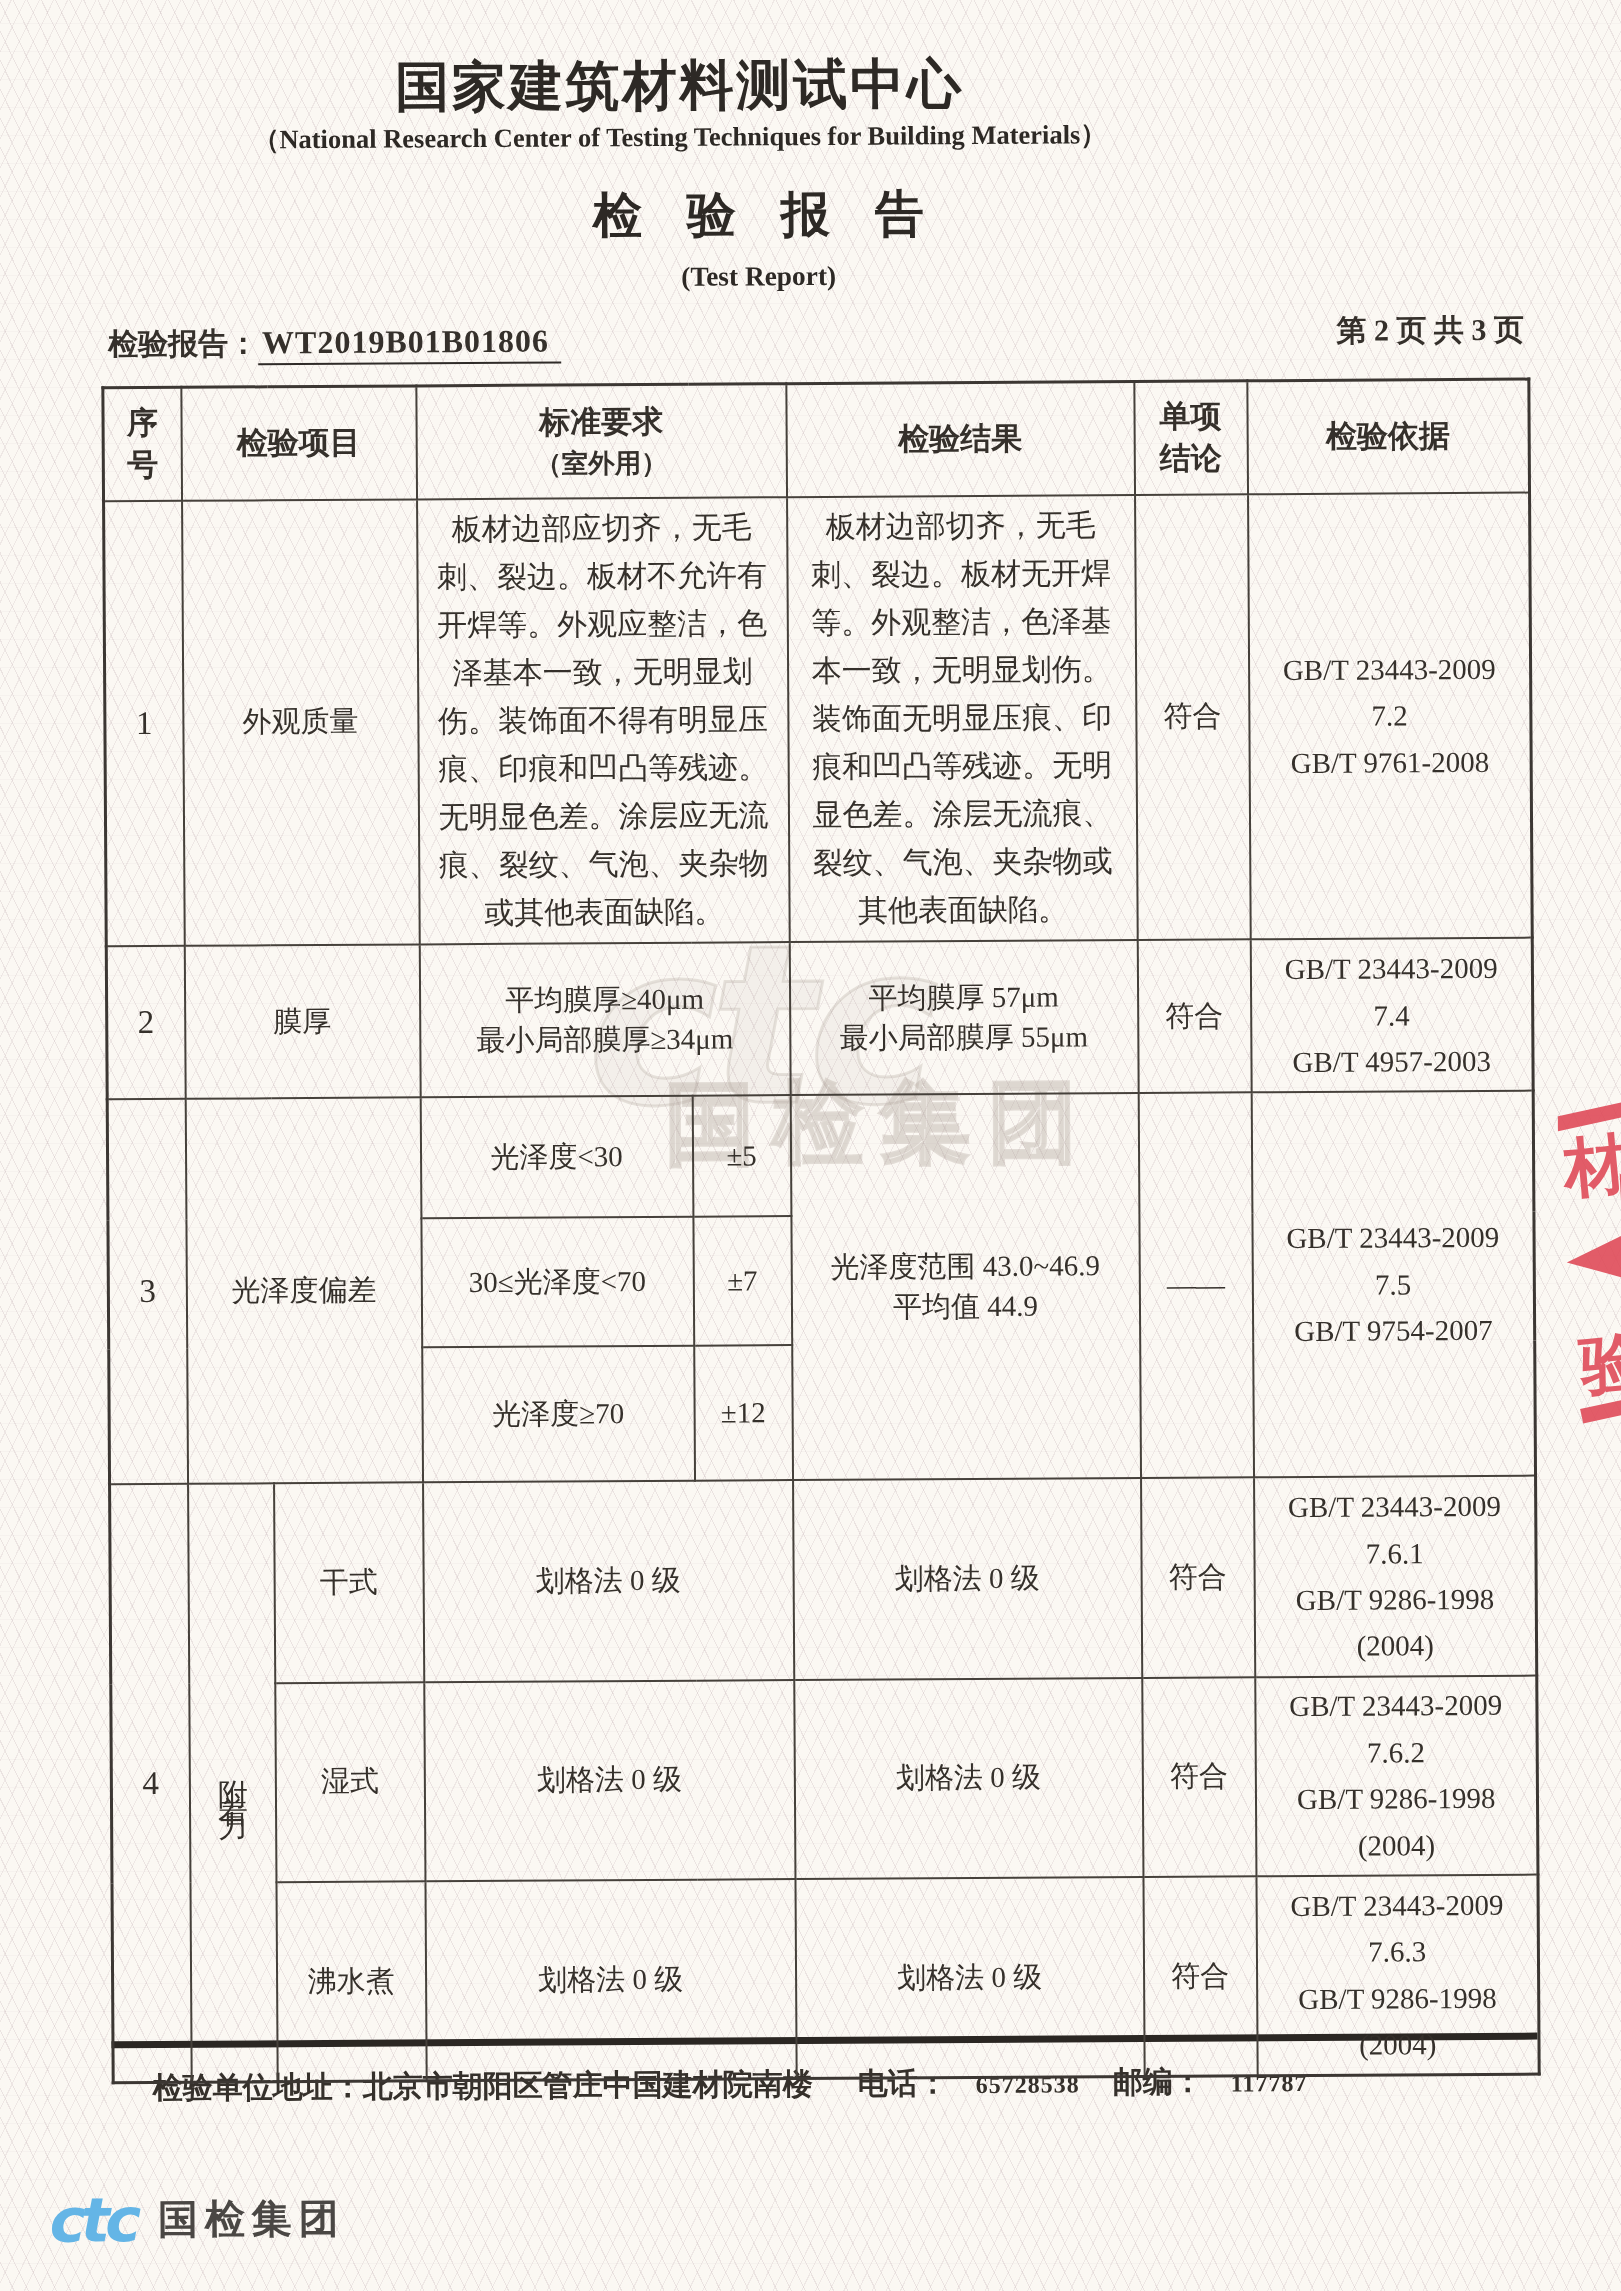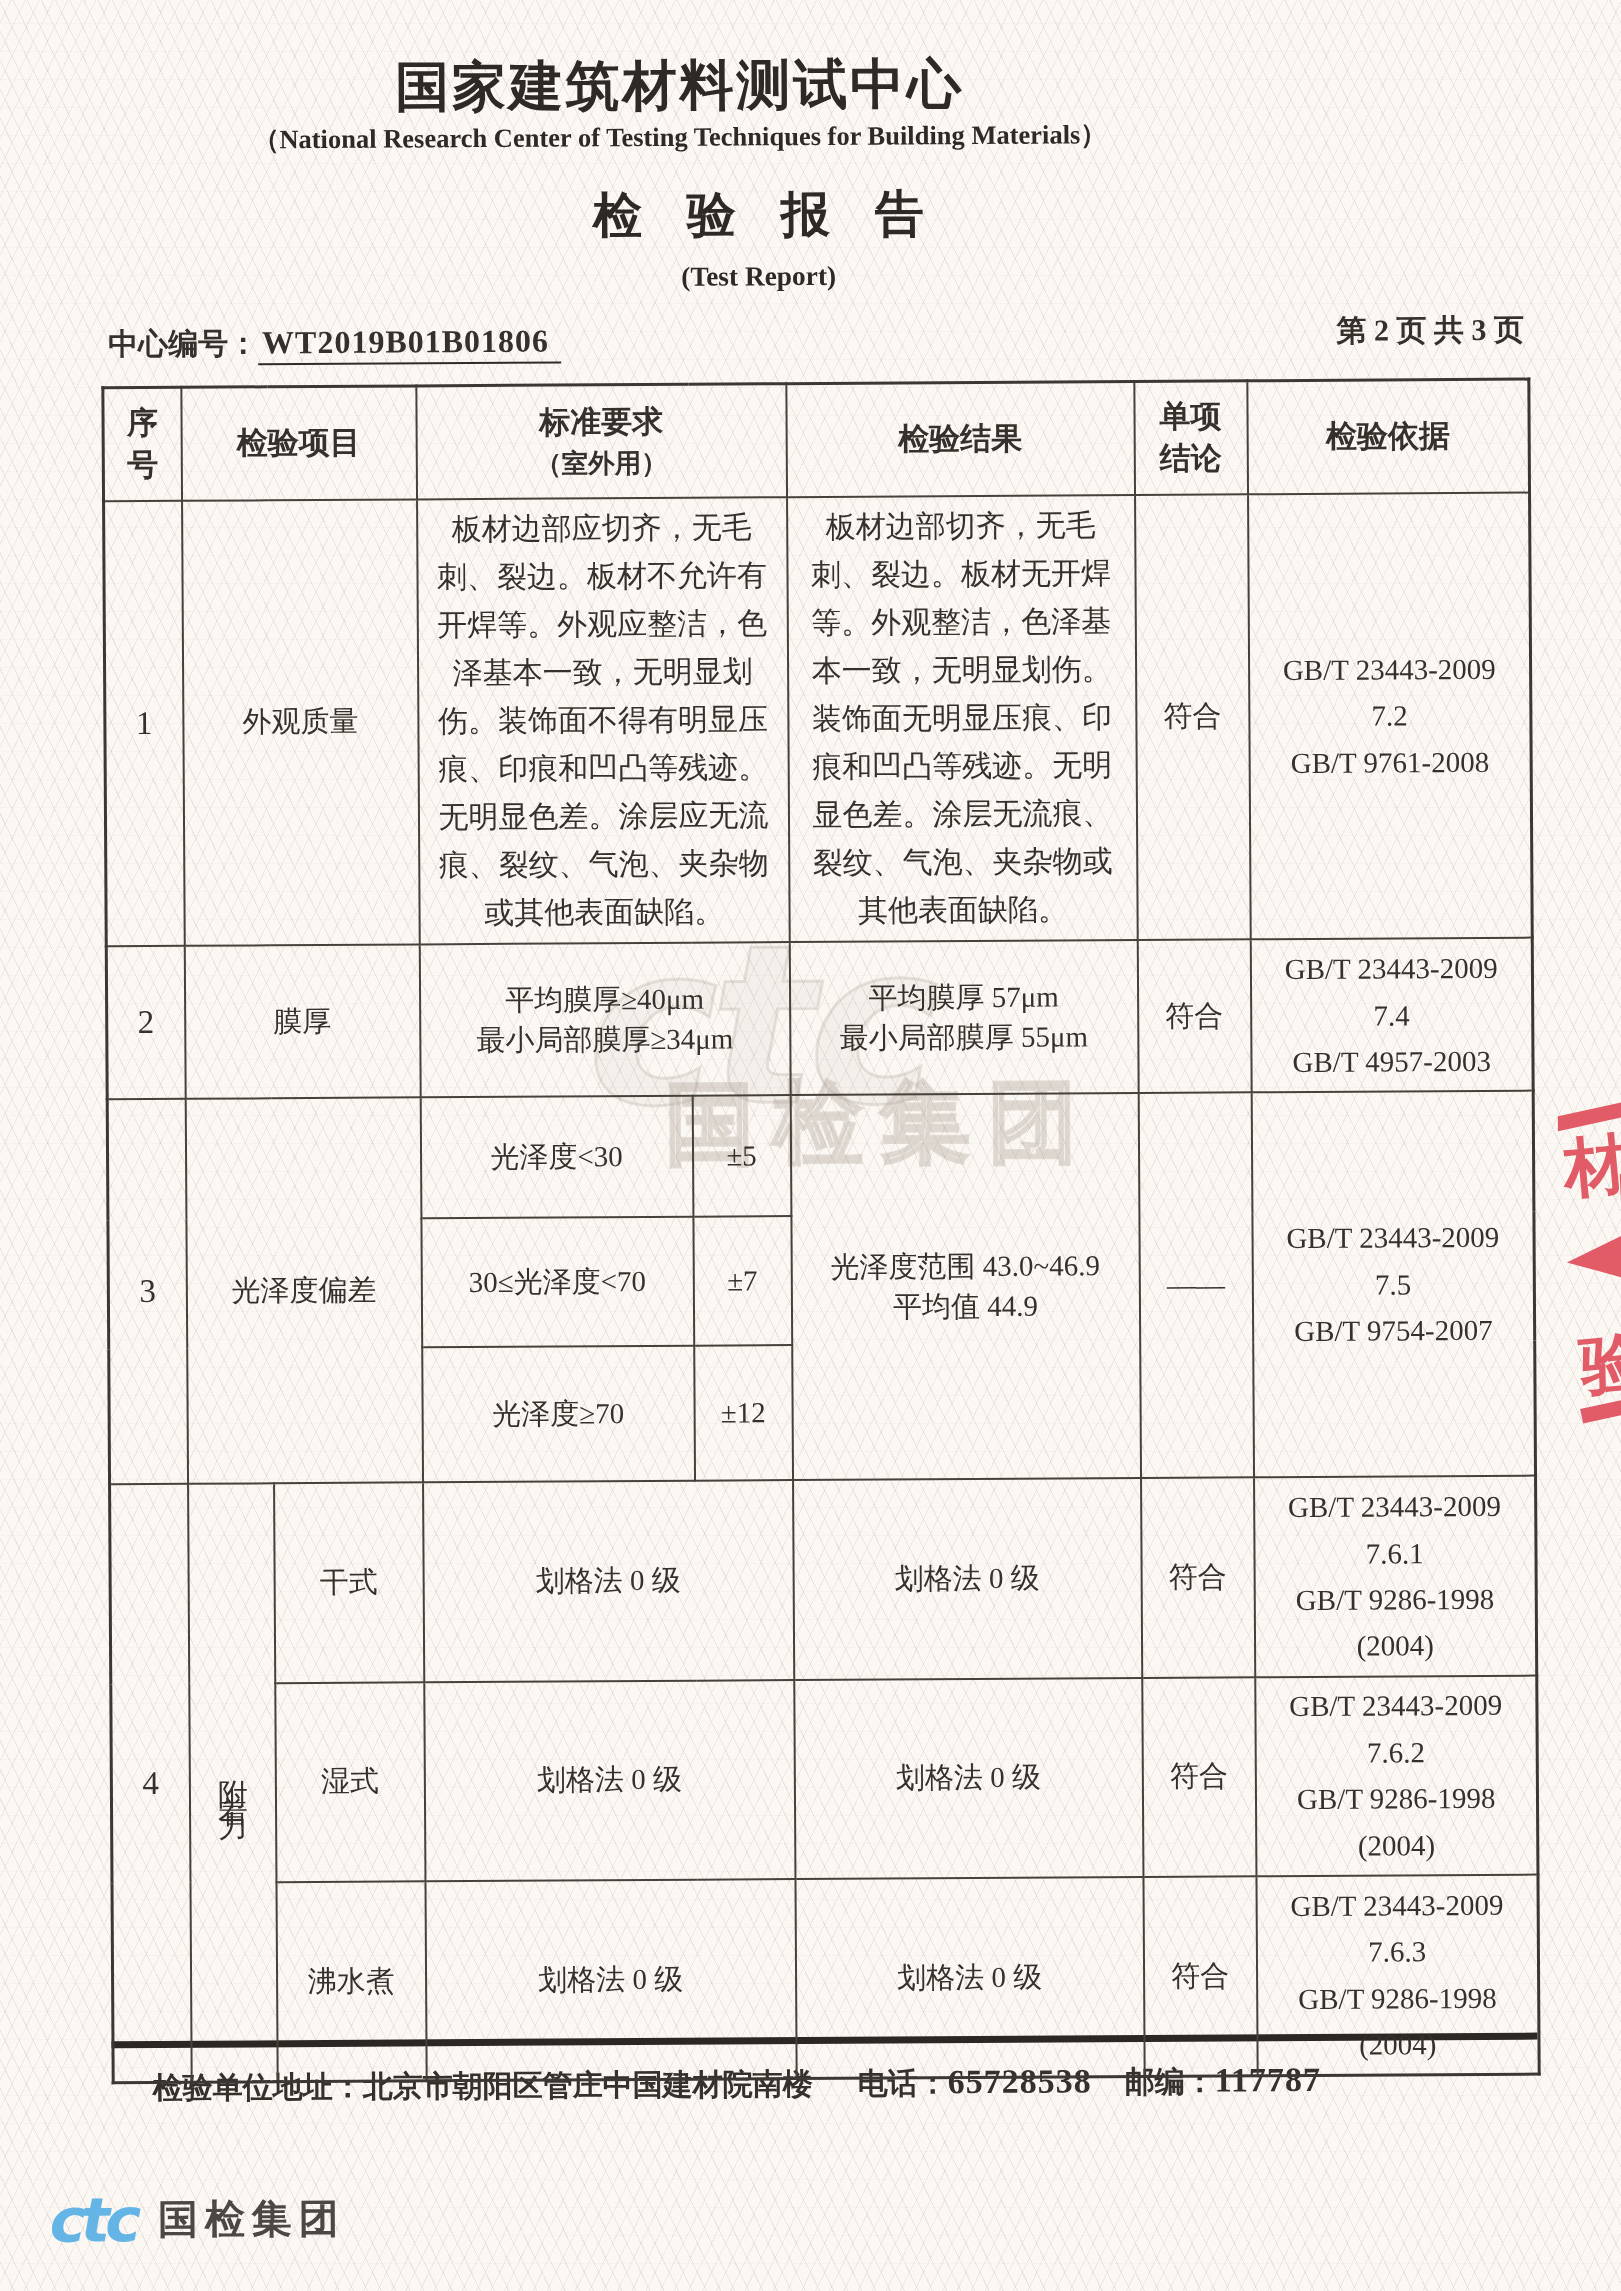--- a/index.html
+++ b/index.html
@@ -53,21 +53,21 @@
 
   .pre  { white-space:pre-line; }
   .just { text-align:justify; line-height:48px; font-size:30px; padding:9.8px 19.6px; }
   .basis{ white-space:pre-line; font-size:29px; line-height:1.6; }
   .num  { font-weight:700; font-size:33px; }
   .vert span { writing-mode:vertical-rl; text-orientation:upright; letter-spacing:15.7px; font-size:30px; display:inline-block; }
 
   
   .foot-rule { top:2037px; left:106px; width:1426px; height:6.9px; background:#2b2723; }
   .foot-line { top:2064px; left:147px; width:1372px; font-size:30px; font-weight:600; }
-  .foot-line .foot-num { font-weight:700; font-size:34px; letter-spacing:1px; }
+  .foot-line .foot-num { font-weight:700; font-size:24px; letter-spacing:1px;margin-left:28px; }
   .seg-phone { margin-left:45px; }
   .seg-post  { margin-left:33px; }
 
   .logo { top:2188px; left:43px; display:flex; align-items:flex-start; font-family:"DejaVu Sans","Liberation Sans",sans-serif; }
   .logo-ctc  { font-size:61px; line-height:55px; font-weight:800; font-style:italic; letter-spacing:-4.9px; color:#64b5e6; }
   .logo-name { font-size:40px; line-height:55px; font-weight:700; color:#4a4744; margin-left:21.6px; letter-spacing:6.9px; }
 
   
   .stamp { top:1096px; left:1558px; width:118px; height:338px; z-index:5; mix-blend-mode:multiply; opacity:0.9; }
 </style>
@@ -79,21 +79,21 @@
 
     <div class="abs wm wm-ctc">ctc</div>
     <div class="abs wm wm-name">国检集团</div>
 
     <div class="abs center title-cn">国家建筑材料测试中心</div>
     <div class="abs center title-en">（National Research Center of Testing Techniques for Building Materials）</div>
     <div class="abs center report-cn">检验报告</div>
     <div class="abs center report-en">(Test Report)</div>
 
     <div class="abs center-no">
-      <span>中心编号：</span><span class="no-value">WT2019B01B01806</span>
+      <span>检验报告：</span><span class="no-value">WT2019B01B01806</span>
     </div>
     <div class="abs page-ind">第 2 页  共 3 页</div>
 
     <table class="report-table">
       <colgroup>
         <col style="width:78px">
           <col style="width:86px">
           <col style="width:149px">
         <col style="width:272px">
           <col style="width:98px">

